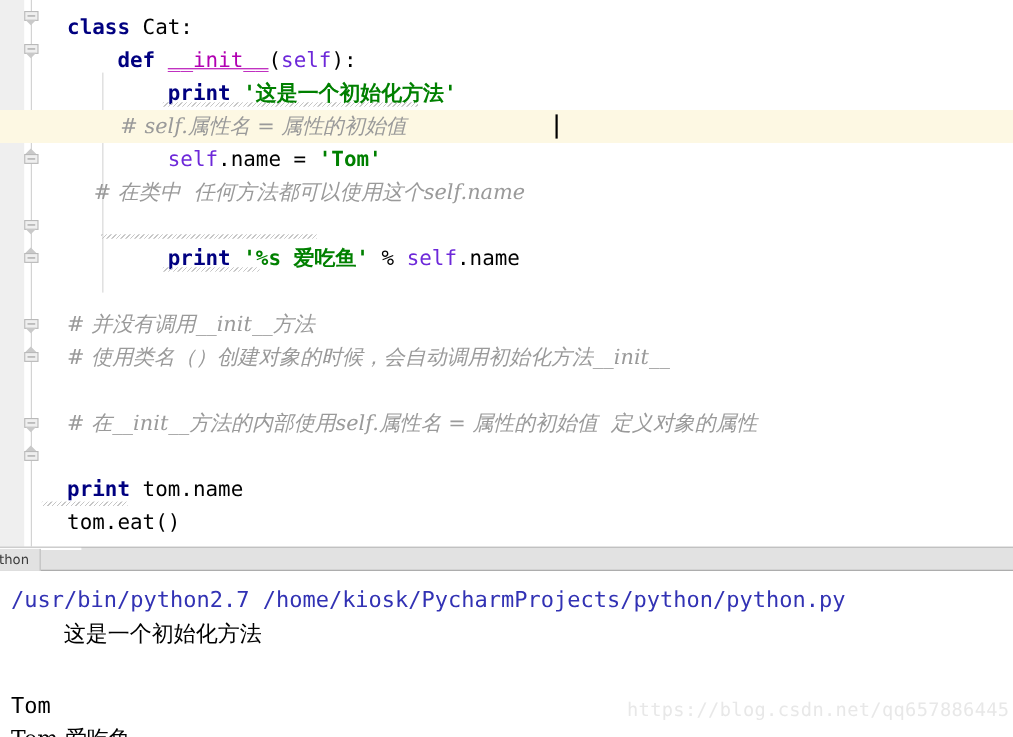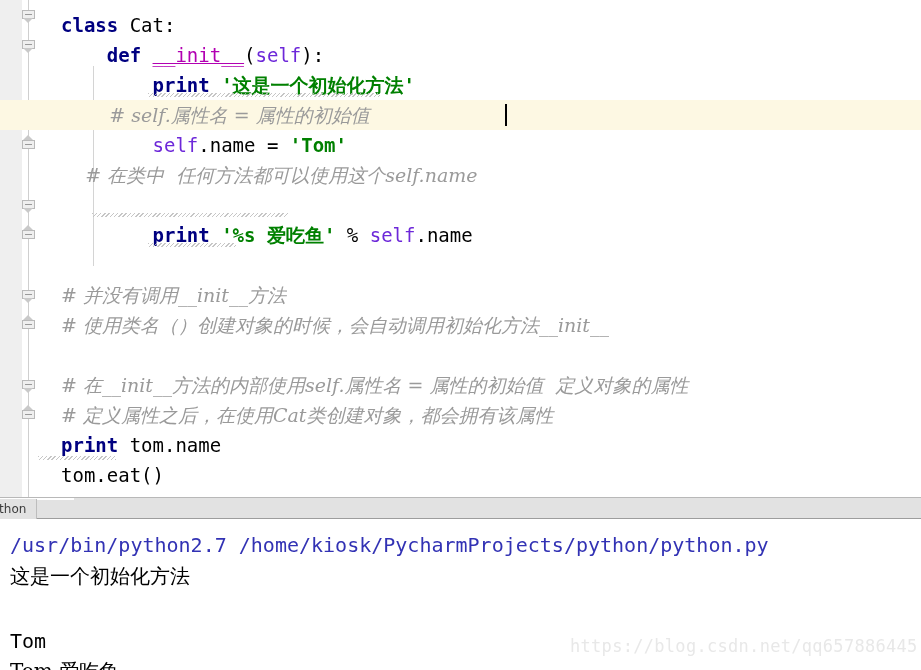--- a/index.html
+++ b/index.html
@@ -264,39 +264,38 @@
         <div class="line" style="top: 70px;"><span class="plain">        </span><span class="kw">print</span><span class="plain"> </span><span class="str">'这是一个初始化方法'</span></div>
         <div class="current-line-bg" style="top: 100px;"></div>
         <div class="line" style="top: 100px;"><span class="cmt">        # self.属性名 = 属性的初始值</span></div>
         <div class="line" style="top: 130px;"><span class="plain">        </span><span class="selfkw">self</span><span class="plain">.name = </span><span class="str">'Tom'</span></div>
         <div class="line" style="top: 160px;"><span class="cmt">    # 在类中  任何方法都可以使用这个self.name</span></div>
         <div class="line" style="top: 220px;"><span class="plain">        </span><span class="kw">print</span><span class="plain"> </span><span class="str">'%s 爱吃鱼'</span><span class="plain"> % </span><span class="selfkw">self</span><span class="plain">.name</span></div>
         <div class="line" style="top: 250px;"></div>
         <div class="line" style="top: 280px;"><span class="cmt"># 并没有调用__init__方法</span></div>
         <div class="line" style="top: 310px;"><span class="cmt"># 使用类名（）创建对象的时候，会自动调用初始化方法__init__</span></div>
         <div class="line" style="top: 370px;"><span class="cmt"># 在__init__方法的内部使用self.属性名 = 属性的初始值  定义对象的属性</span></div>
-        <div class="line" style="top: 400px;"><span class="cmt"># 定义属性之后，在使用Cat类创建对象，都会拥有该属性</span></div>
         <div class="line" style="top: 430px; text-align: center;"><span class="kw">print</span><span class="plain"> tom.name</span></div>
         <div class="line" style="top: 460px;"><span class="plain">tom.eat()</span></div>
       </div>
 
     <div class="squiggle" style="left:148px; top:93px;  width:232px;"></div>
     <div class="squiggle" style="left:92px;  top:213px; width:196px;"></div>
     <div class="squiggle" style="left:148px; top:243px; width:88px;"></div>
     <div class="squiggle" style="left:38px;  top:456px; width:78px;"></div>
 
     <div class="caret" id="caret" style="top: 104px; left: 505px;"></div>
   </div>
 
   <div id="tabstrip">
     <div class="tab-top-accent"></div>
     <div class="tab">ython</div>
   </div>
 
   <div id="console">
       <div class="cline cmdline" style="top: 12px;">/usr/bin/python2.7 /home/kiosk/PycharmProjects/python/python.py</div>
-      <div class="cline outline cjk" style="top: 43px;">这是一个初始化方法</div>
+      <div class="cline outline cjk" style="top: 43px; margin-left: 48px;">这是一个初始化方法</div>
       <div class="cline outline" style="top: 75px; margin-top: 33px;">Tom</div>
       <div class="cline outline cjk" style="top: 106px; margin-top: 32px;">Tom 爱吃鱼</div>
     </div>
 
   <div class="watermark">https://blog.csdn.net/qq657886445</div>
 </div>
 
 </body></html>

